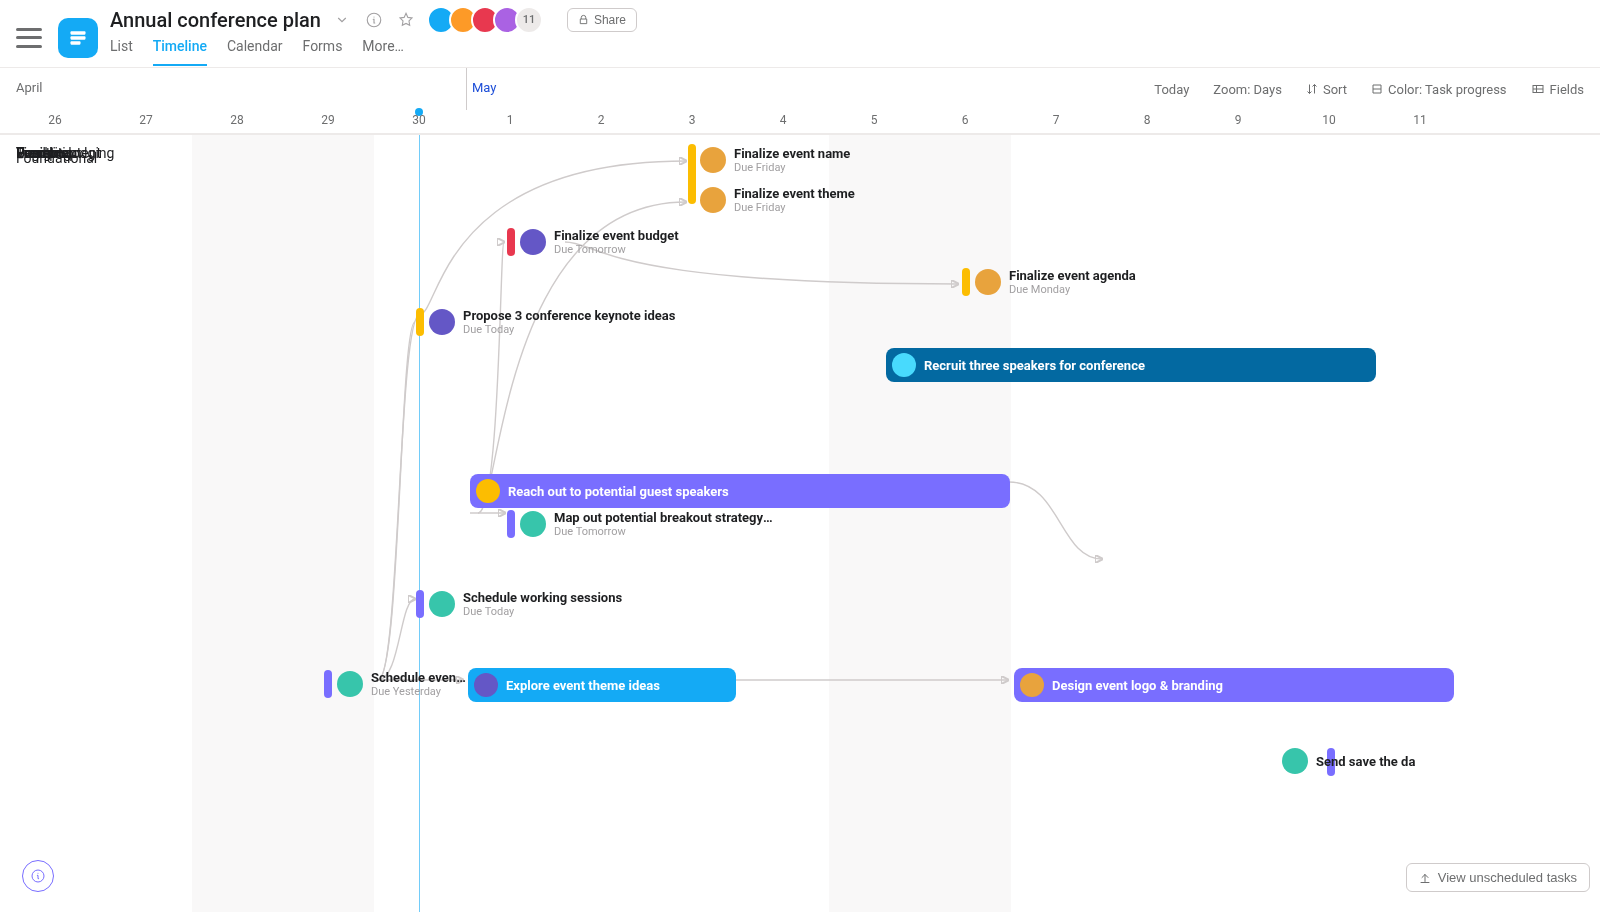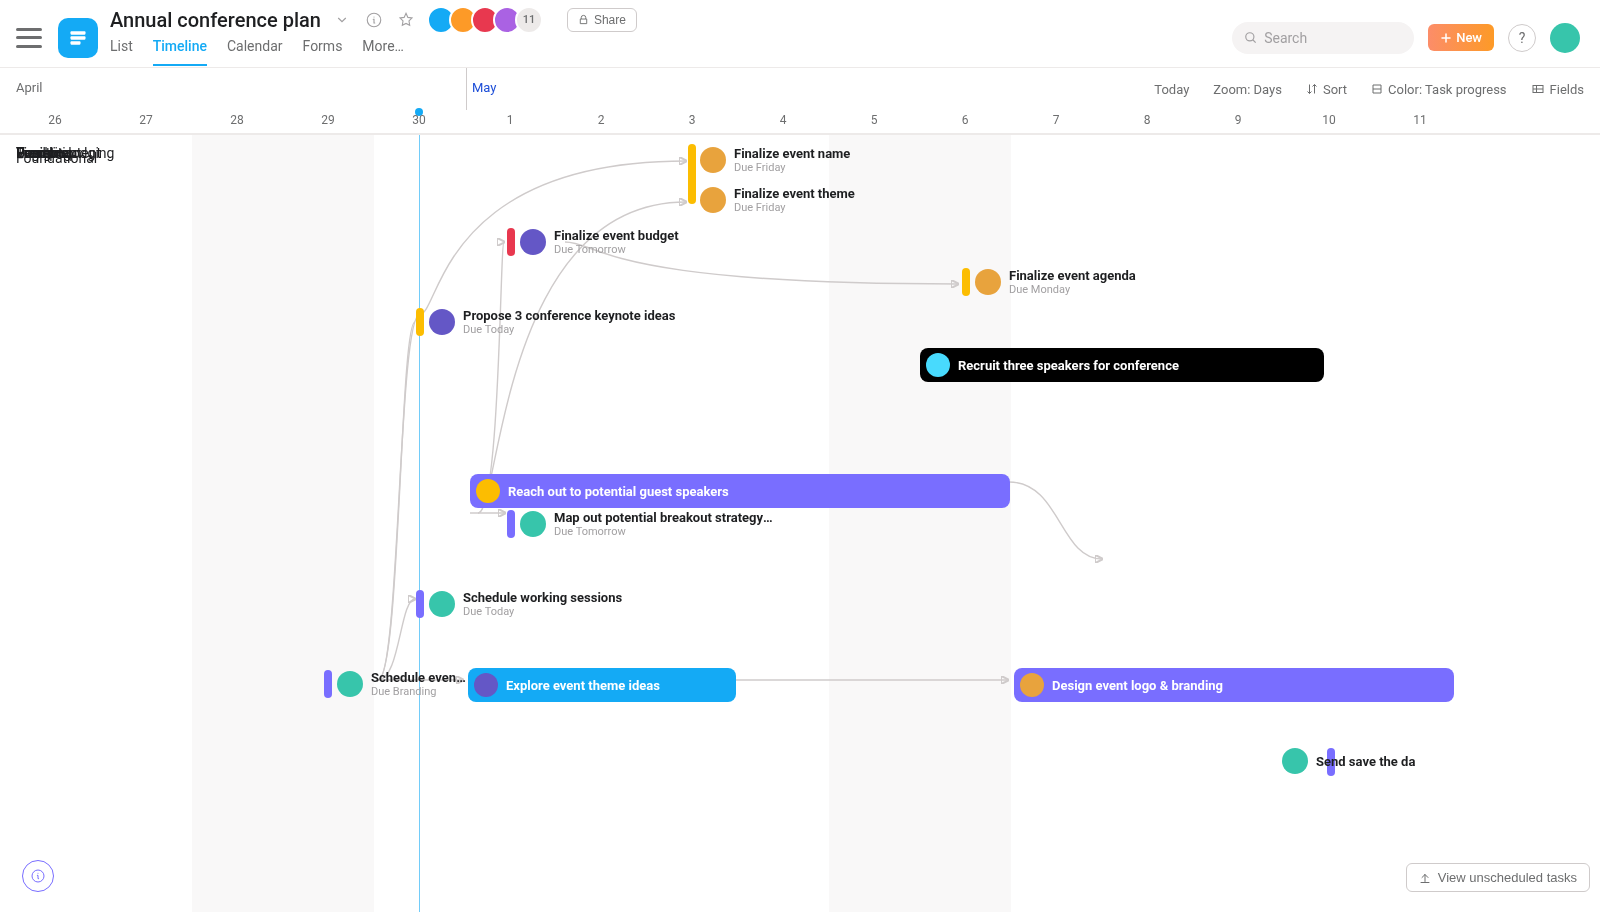--- a/index.html
+++ b/index.html
@@ -113,37 +113,20 @@
       </button>
     </div>
     <div class="tabs-row" id="tabs-row">
         <span class="tab">List</span>
         <span class="tab active">Timeline</span>
         <span class="tab">Calendar</span>
         <span class="tab">Forms</span>
         <span class="tab">More…</span>
       </div>
   </div>
-  <div class="top-right">
-    <div class="search">
-      <svg width="14" height="14" viewBox="0 0 24 24">
-          <circle cx="10" cy="10" r="7" stroke="currentColor" stroke-width="2" fill="none"></circle>
-          <path d="M20 20l-5-5" stroke="currentColor" stroke-width="2"></path>
-        </svg>
-      <span>Search</span>
-    </div>
-    <div class="new-btn">
-      <svg width="12" height="12" viewBox="0 0 24 24">
-          <path d="M12 4v16M4 12h16" stroke="#fff" stroke-width="3" stroke-linecap="round"></path>
-        </svg>
-      <span>New</span>
-    </div>
-    <div class="help-btn">?</div>
-    <div class="user-avatar" style="background:#37c5ab"></div>
-  </div>
 </div>
 
 <div class="toolbar">
   <span class="month-labels">April</span>
   <div class="month-sep"></div>
   <span class="month-may">May</span>
   <div class="toolbar-right">
     <div class="tb-item">
         <span>Today</span>
       </div>
@@ -279,21 +262,21 @@
 
   <div class="pill" style="left:416px;top:174px;height:28px;background:#fcbd01"></div>
   <div class="task" style="left:429px;top:174px">
     <div class="task-avatar" style="background:#6457c6"></div>
     <div class="task-text">
         <span class="task-title">Propose 3 conference keynote ideas</span>
         <span class="task-due">Due Today</span>
       </div>
   </div>
 
-  <div class="task bar" style="left:920px;top:214px;width:404px;background:#000000">
+  <div class="task bar" style="left:886px;top:214px;width:490px;background:#0369a1">
     <div class="task-avatar" style="background:#48dafd"></div>
     <span class="task-title">Recruit three speakers for conference</span>
   </div>
 
   <div class="task bar" style="left:470px;top:340px;width:540px;background:#796eff">
     <div class="task-avatar" style="background:#fcbd01"></div>
     <span class="task-title">Reach out to potential guest speakers</span>
   </div>
 
   <div class="pill" style="left:507px;top:376px;height:28px;background:#796eff"></div>
@@ -313,21 +296,21 @@
         <span class="task-title">Schedule working sessions</span>
         <span class="task-due">Due Today</span>
       </div>
   </div>
 
   <div class="pill" style="left:324px;top:536px;height:28px;background:#796eff"></div>
   <div class="task" style="left:337px;top:536px">
     <div class="task-avatar" style="background:#37c5ab"></div>
     <div class="task-text">
         <span class="task-title" style="max-width:95px;overflow:hidden;text-overflow:ellipsis">Schedule event …</span>
-        <span class="task-due">Due Branding</span>
+        <span class="task-due">Due Yesterday</span>
       </div>
   </div>
 
   <div class="task bar" style="left:1014px;top:534px;width:440px;background:#796eff">
     <div class="task-avatar" style="background:#e8a33d"></div>
     <span class="task-title">Design event logo &amp; branding</span>
   </div>
 
   <div class="task bar" style="left:468px;top:534px;width:268px;background:#14aaf5">
     <div class="task-avatar" style="background:#6457c6"></div>

